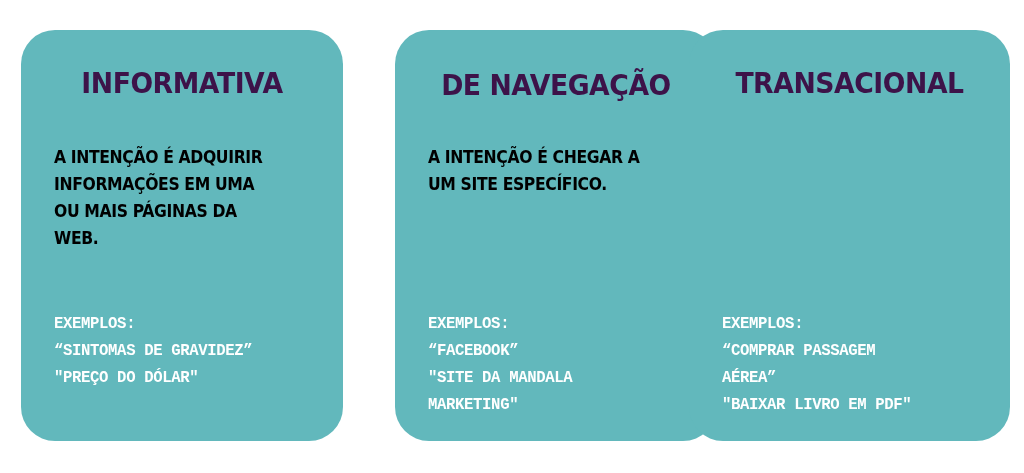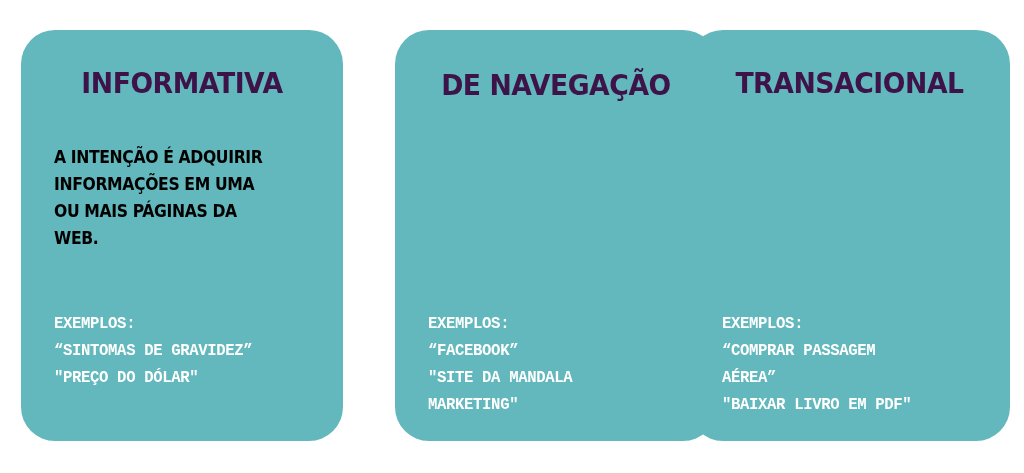--- a/index.html
+++ b/index.html
@@ -94,20 +94,24 @@
     </div>
     <div class="card-examples">
       <span class="line">EXEMPLOS:</span>
       <span class="line">“SINTOMAS DE GRAVIDEZ”</span>
       <span class="line">"PREÇO DO DÓLAR"</span>
     </div>
   </div>
 
   <div class="card card-2">
     <div class="card-title">DE NAVEGAÇÃO</div>
+    <div class="card-desc">
+      <span class="line">A INTENÇÃO É CHEGAR A</span>
+      <span class="line">UM SITE ESPECÍFICO.</span>
+    </div>
     <div class="card-examples">
       <span class="line">EXEMPLOS:</span>
       <span class="line">“FACEBOOK”</span>
       <span class="line">"SITE DA MANDALA</span>
       <span class="line">MARKETING"</span>
     </div>
   </div>
 
   <div class="card card-3">
     <div class="card-title">TRANSACIONAL</div>

